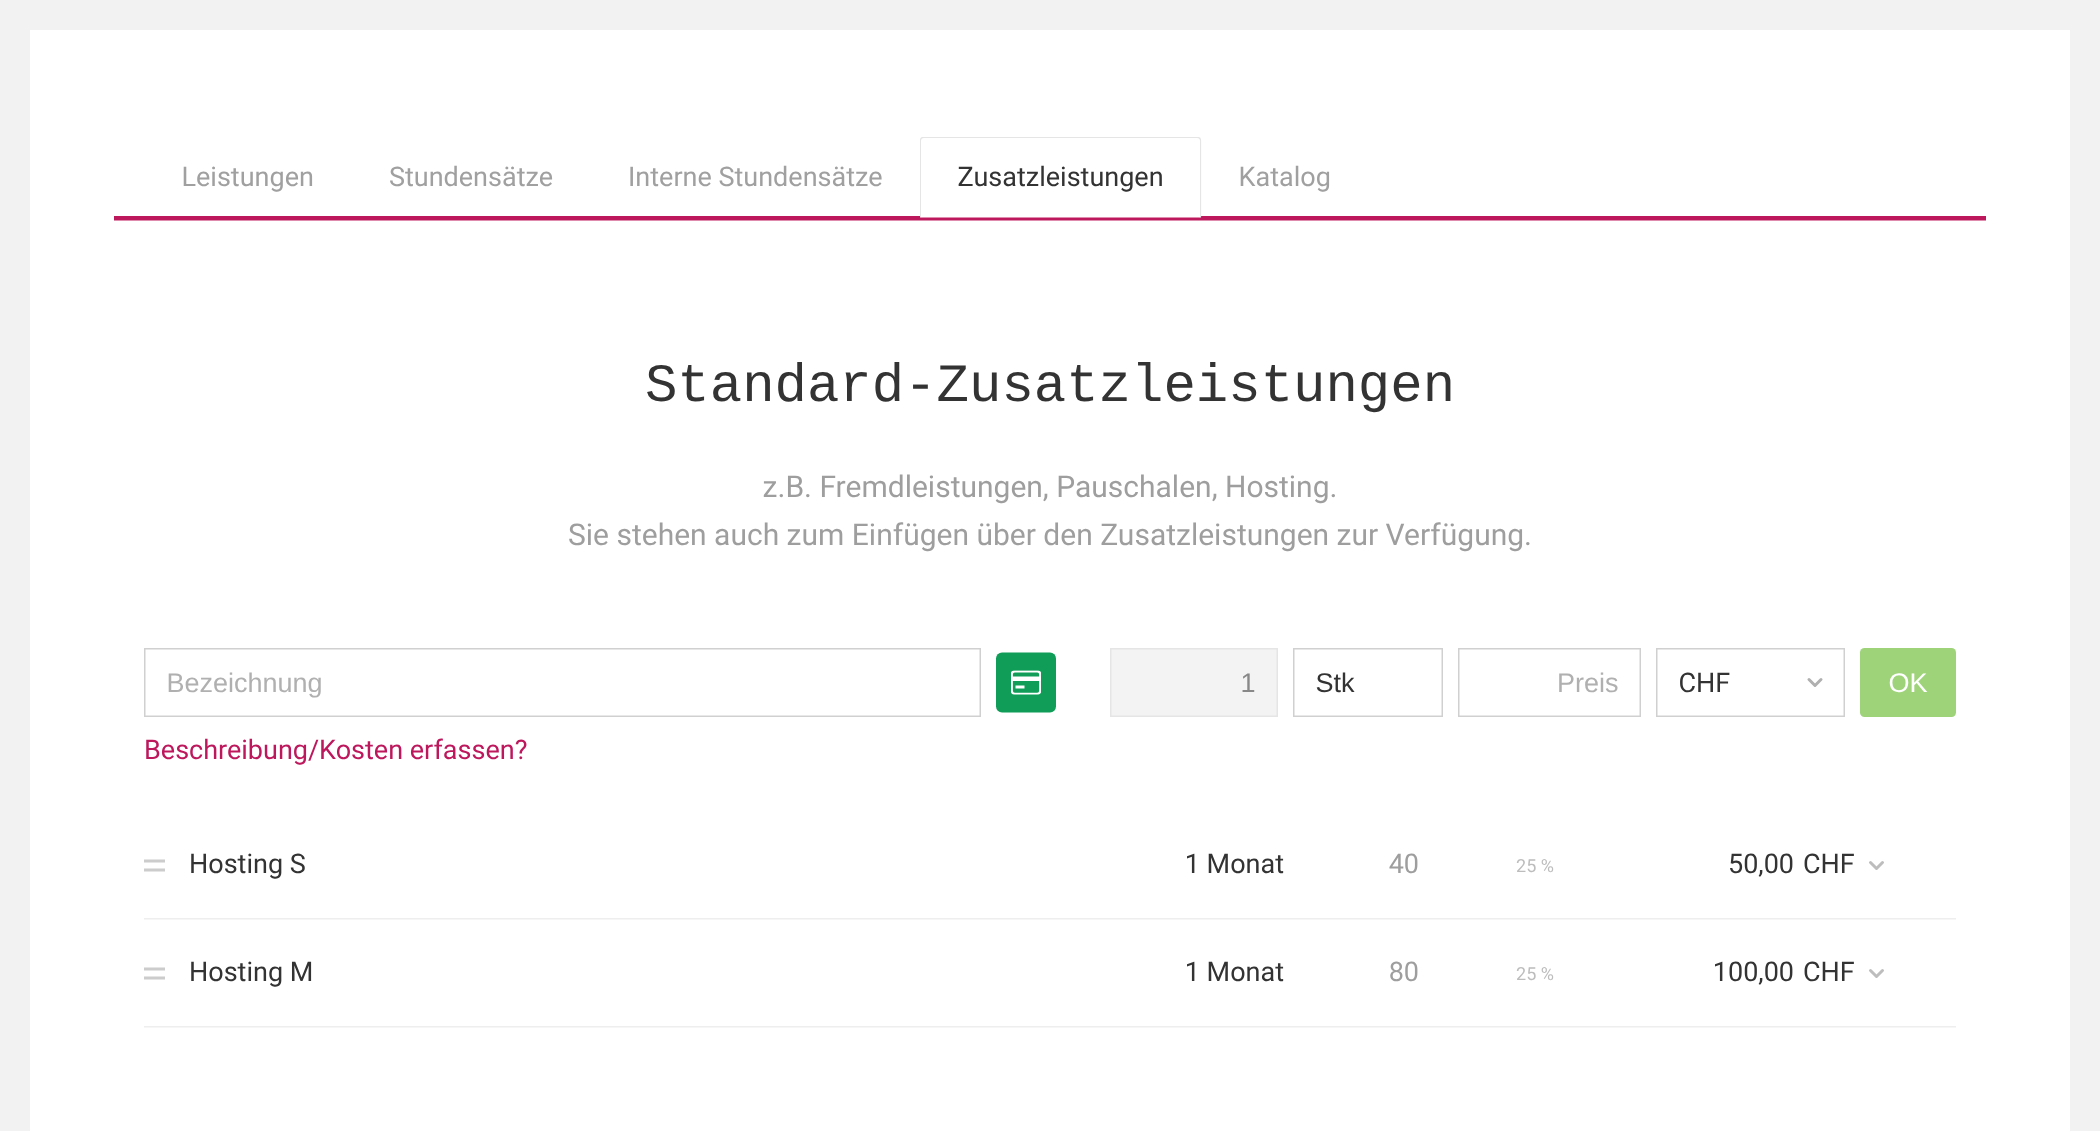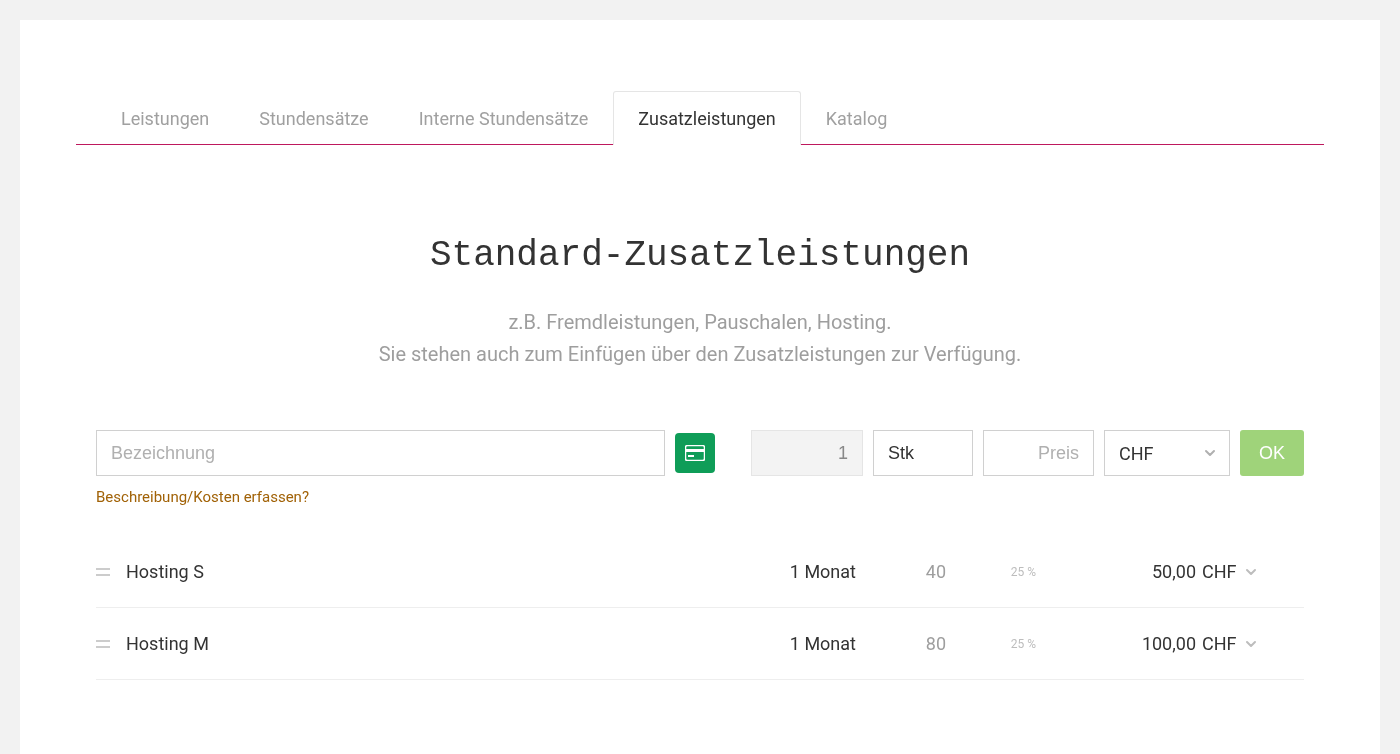--- a/index.html
+++ b/index.html
@@ -12,21 +12,21 @@
     overflow: hidden;
   }
   .card {
     background: #fff;
     margin: 20px;
     min-height: 734px;
     padding: 0;
   }
   .tabs {
     display: flex;
-    border-bottom: 1px solid #be185d;
+    border-bottom: 3px solid #be185d;
     padding: 0 20px;
     margin: 0 56px;
     padding-top: 70px;
     text-align: right;
   }
   .tab {
     padding: 16px 24px;
     font-size: 18px;
     color: #a0a0a0;
     cursor: pointer;
@@ -99,21 +99,21 @@
   .input-unit {
     width: 100px;
     height: 46px;
     border: 1px solid #d0d0d0;
     padding: 0 14px;
     font-size: 18px;
     color: #333;
     background: #fff;
   }
   .input-price {
-    width: 111px;
+    width: 122px;
     height: 46px;
     border: 1px solid #d0d0d0;
     text-align: right;
     padding: 0 14px;
     font-size: 18px;
     color: #333;
     background: #fff;
   }
   .input-price::placeholder { color: #b0b0b0; }
   .select-currency {
@@ -140,22 +140,22 @@
     background: #9fd37a;
     border: none;
     color: #fff;
     font-size: 18px;
     border-radius: 3px;
     cursor: pointer;
   }
   .link-desc {
     display: block;
     padding: 12px 76px 0;
-    color: #a16207;
-    font-size: 15px;
+    color: #be185d;
+    font-size: 18px;
     text-decoration: none;
     cursor: pointer;
   }
   .list {
     padding: 30px 76px 0;
   }
   .row {
     display: flex;
     align-items: center;
     height: 72px;

